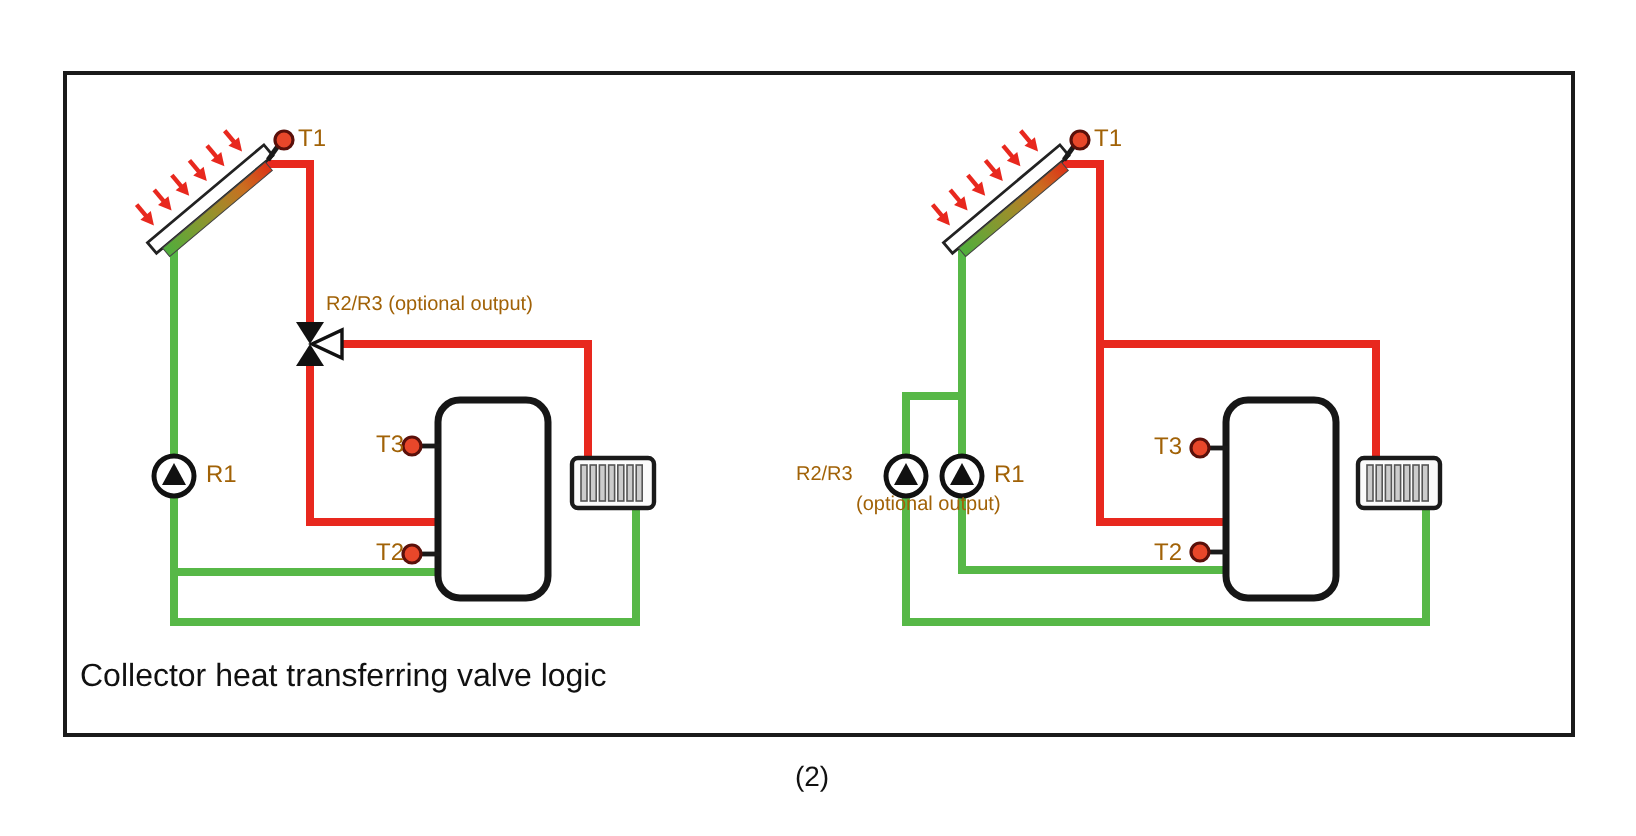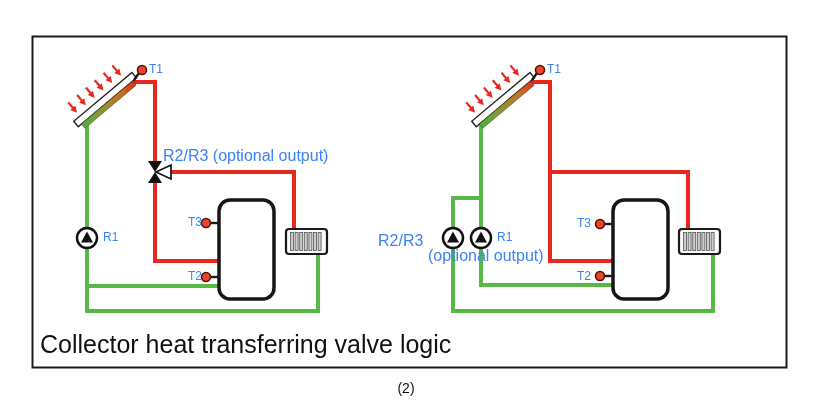--- a/index.html
+++ b/index.html
@@ -9,27 +9,27 @@
   }
   svg.art { position:absolute; left:0; top:0; display:block; }
 
   .pipe { fill:none; stroke-width:4; stroke-linejoin:miter; }
   .hot  { stroke:#e8281e; }
   .cold { stroke:#57b847; }
   .stub { stroke:#1a1a1a; stroke-width:2.4; }
   .tank { fill:#ffffff; stroke:#161616; stroke-width:3.5; }
 
   .lbl {
-    position:absolute; color:#3b82f6; font-size:12px; line-height:1.15;
+    position:absolute; color:#a16207; font-size:12px; line-height:1.15;
     white-space:nowrap;
   }
-  .lbl.small { font-size:16px; }
+  .lbl.small { font-size:10px; }
   .caption {
-    position:absolute; color:#111111; font-size:25px; line-height:1.15;
-    text-align:right; white-space:nowrap;
+    position:absolute; color:#111111; font-size:16px; line-height:1.15;
+    text-align:left; white-space:nowrap;
   }
   .footnote {
     position:absolute; color:#111111; font-size:14px; text-align:center;
   }
 </style>
 </head>
 <body>
 
 <div class="page">
 
@@ -139,20 +139,20 @@
   </svg>
 
   <span class="lbl" style="left:149px; top:63px;">T1</span>
   <span class="lbl small" style="left:163px; top:147px;">R2/R3 (optional output)</span>
   <span class="lbl" style="left:188px; top:216px;">T3</span>
   <span class="lbl" style="left:103px; top:231px;">R1</span>
   <span class="lbl" style="left:188px; top:270px;">T2</span>
   <span class="caption" style="left:40px; top:330px; width:363px;">Collector heat transferring valve logic</span>
 
   <span class="lbl" style="left:547px; top:63px;">T1</span>
-  <span class="lbl small" style="left:378px; top:232px;text-align:center;">R2/R3</span>
+  <span class="lbl small" style="left:398px; top:232px;text-align:center;">R2/R3</span>
   <span class="lbl small" style="left:396px; top:247px;margin-left:32px;">(optional output)</span>
   <span class="lbl" style="left:497px; top:231px;">R1</span>
   <span class="lbl" style="left:577px; top:217px;">T3</span>
   <span class="lbl" style="left:577px; top:270px;">T2</span>
 
   <span class="footnote" style="left:366px; top:380px; width:80px;">(2)</span>
 </div>
 
 </body></html>

